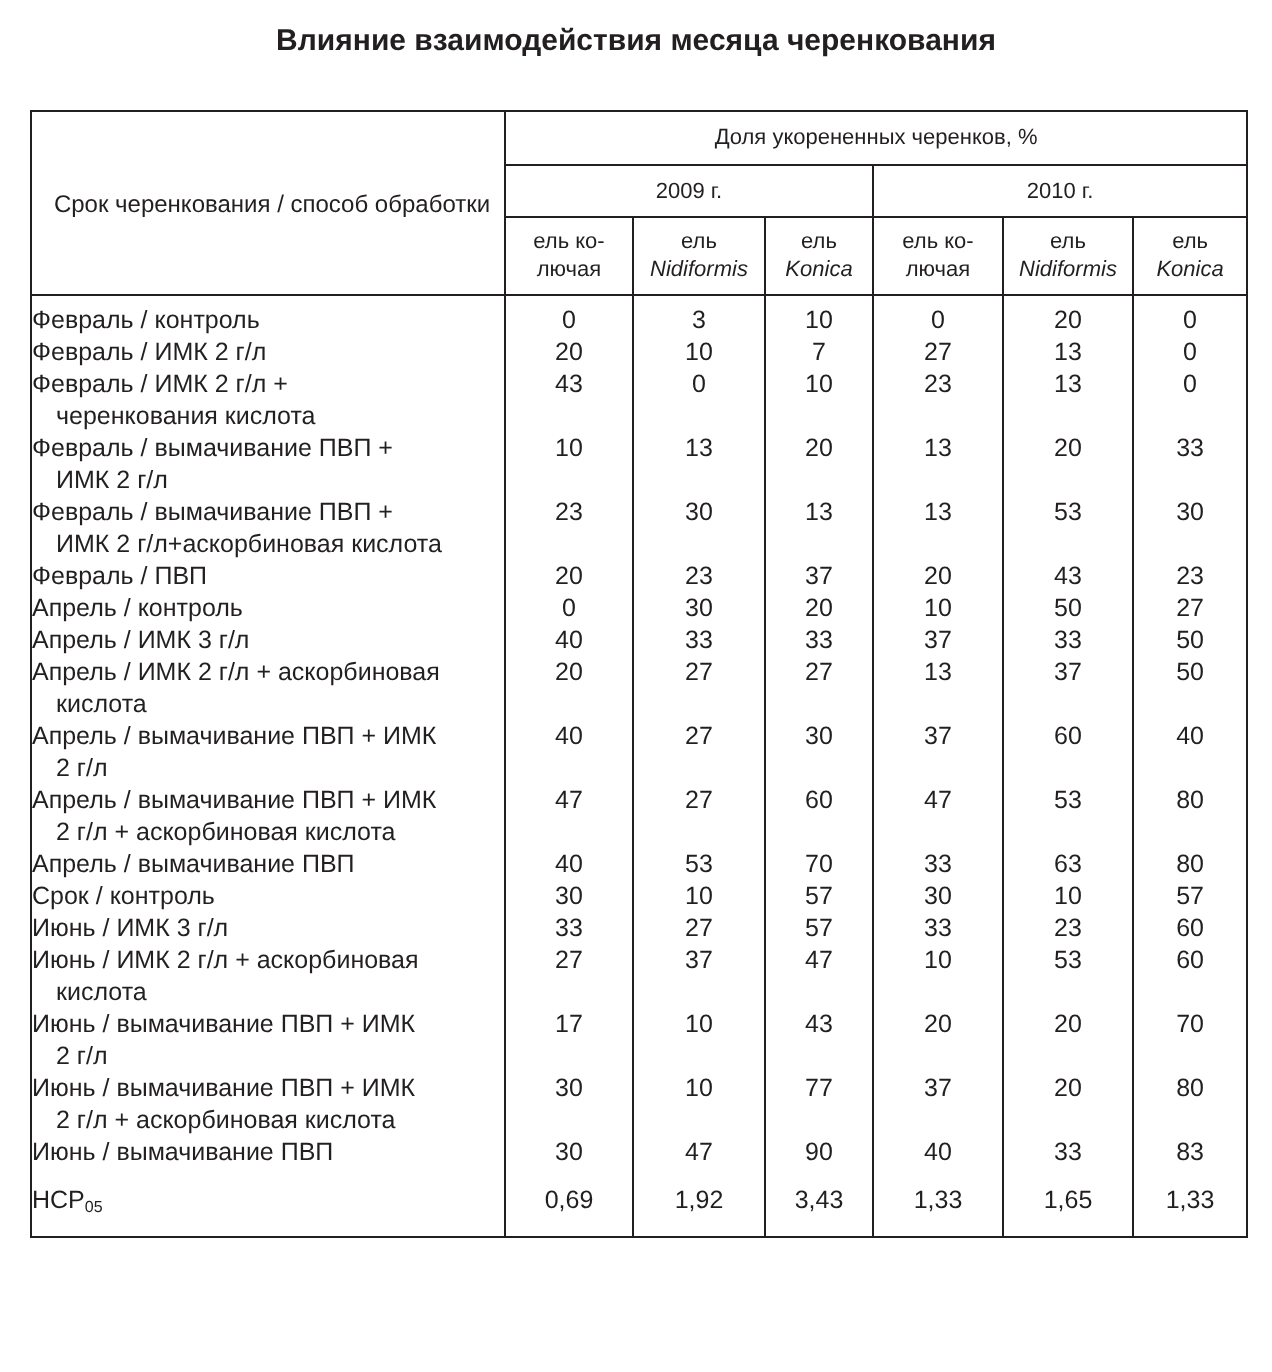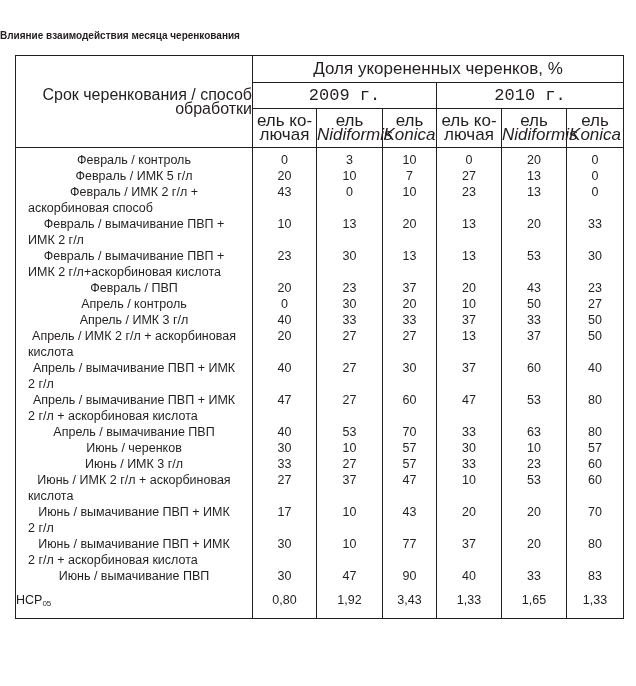--- a/index.html
+++ b/index.html
@@ -1,31 +1,31 @@
 <!DOCTYPE html>
 <html><head>
 <meta charset="utf-8">
 <style>
   html, body { margin: 0; padding: 0; background: #ffffff; }
   body { width: 636px; height: 686px; position: relative; overflow: hidden;
          font-family: "Liberation Sans", sans-serif; color: #231f20; }
-  .title { position: absolute; top: 28px; left: 0; width: 636px; text-align: left;
-           font-weight: bold; font-size: 10px; line-height: 16px; color: #231f20; }
+  .title { position: absolute; top: 13px; left: 0; width: 636px; text-align: center;
+           font-weight: bold; font-size: 15px; line-height: 16px; color: #231f20; }
   table.t { position: absolute; top: 55px; left: 15px; width: 608px;
             border-collapse: collapse; table-layout: fixed; font-size: 12.5px; }
   table.t td, table.t th { border-left: 1px solid #231f20; border-right: 1px solid #231f20;
             padding: 0; vertical-align: top; font-weight: normal; }
   table.t thead th { border: 1px solid #231f20; text-align: center; vertical-align: middle;
-            font-size: 17px; line-height: 14px; }
-  table.t thead th.rowhead { font-size: 16px; text-align: right; padding-left: 4px; }
+            font-size: 11px; line-height: 14px; }
+  table.t thead th.rowhead { font-size: 12px; text-align: center; padding-left: 4px; }
   tr.h1 th { height: 26px; }
-  tr.h2 th { height: 25px; font-family: Liberation Mono, monospace; }
+  tr.h2 th { height: 25px; }
   tr.h3 th { height: 38px; }
   td.lbl { padding-left: 4px; padding-right: 2px; line-height: 16px; }
-  td.lbl .l1 { display: block; text-align: center; }
+  td.lbl .l1 { display: block; }
   td.lbl .l2 { display: block; padding-left: 12px; }
   td.num { text-align: center; line-height: 16px; }
   tbody tr td { padding-top: 1px; padding-bottom: 1px; }
   tbody tr.first td { padding-top: 4px; }
   tbody tr.hcp td { padding-top: 8px; padding-bottom: 6px; border-bottom: 1px solid #231f20; }
   sub { font-size: 8px; vertical-align: -2px; }
 </style>
 </head>
 <body>
 
@@ -86,33 +86,33 @@
         </td>
         <td class="num">0</td>
         <td class="num">3</td>
         <td class="num">10</td>
         <td class="num">0</td>
         <td class="num">20</td>
         <td class="num">0</td>
       </tr>
       <tr>
         <td class="lbl">
-          <span class="l1">Февраль / ИМК 5 г/л</span>
+          <span class="l1">Февраль / ИМК 2 г/л</span>
         </td>
         <td class="num">20</td>
         <td class="num">10</td>
         <td class="num">7</td>
         <td class="num">27</td>
         <td class="num">13</td>
         <td class="num">0</td>
       </tr>
       <tr>
         <td class="lbl">
           <span class="l1">Февраль / ИМК 2 г/л +</span>
-          <span class="l2">аскорбиновая способ</span>
+          <span class="l2">черенкования кислота</span>
         </td>
         <td class="num">43</td>
         <td class="num">0</td>
         <td class="num">10</td>
         <td class="num">23</td>
         <td class="num">13</td>
         <td class="num">0</td>
       </tr>
       <tr>
         <td class="lbl">
@@ -213,21 +213,21 @@
         </td>
         <td class="num">40</td>
         <td class="num">53</td>
         <td class="num">70</td>
         <td class="num">33</td>
         <td class="num">63</td>
         <td class="num">80</td>
       </tr>
       <tr>
         <td class="lbl">
-          <span class="l1">Июнь / черенков</span>
+          <span class="l1">Срок / контроль</span>
         </td>
         <td class="num">30</td>
         <td class="num">10</td>
         <td class="num">57</td>
         <td class="num">30</td>
         <td class="num">10</td>
         <td class="num">57</td>
       </tr>
       <tr>
         <td class="lbl">
@@ -282,21 +282,21 @@
         </td>
         <td class="num">30</td>
         <td class="num">47</td>
         <td class="num">90</td>
         <td class="num">40</td>
         <td class="num">33</td>
         <td class="num">83</td>
       </tr>
       <tr class="hcp">
         <td class="lbl"><span>НСР</span><sub>05</sub></td>
-        <td class="num">0,80</td>
+        <td class="num">0,69</td>
         <td class="num">1,92</td>
         <td class="num">3,43</td>
         <td class="num">1,33</td>
         <td class="num">1,65</td>
         <td class="num">1,33</td>
       </tr>
     </tbody>
 </table>
 
 </body></html>

